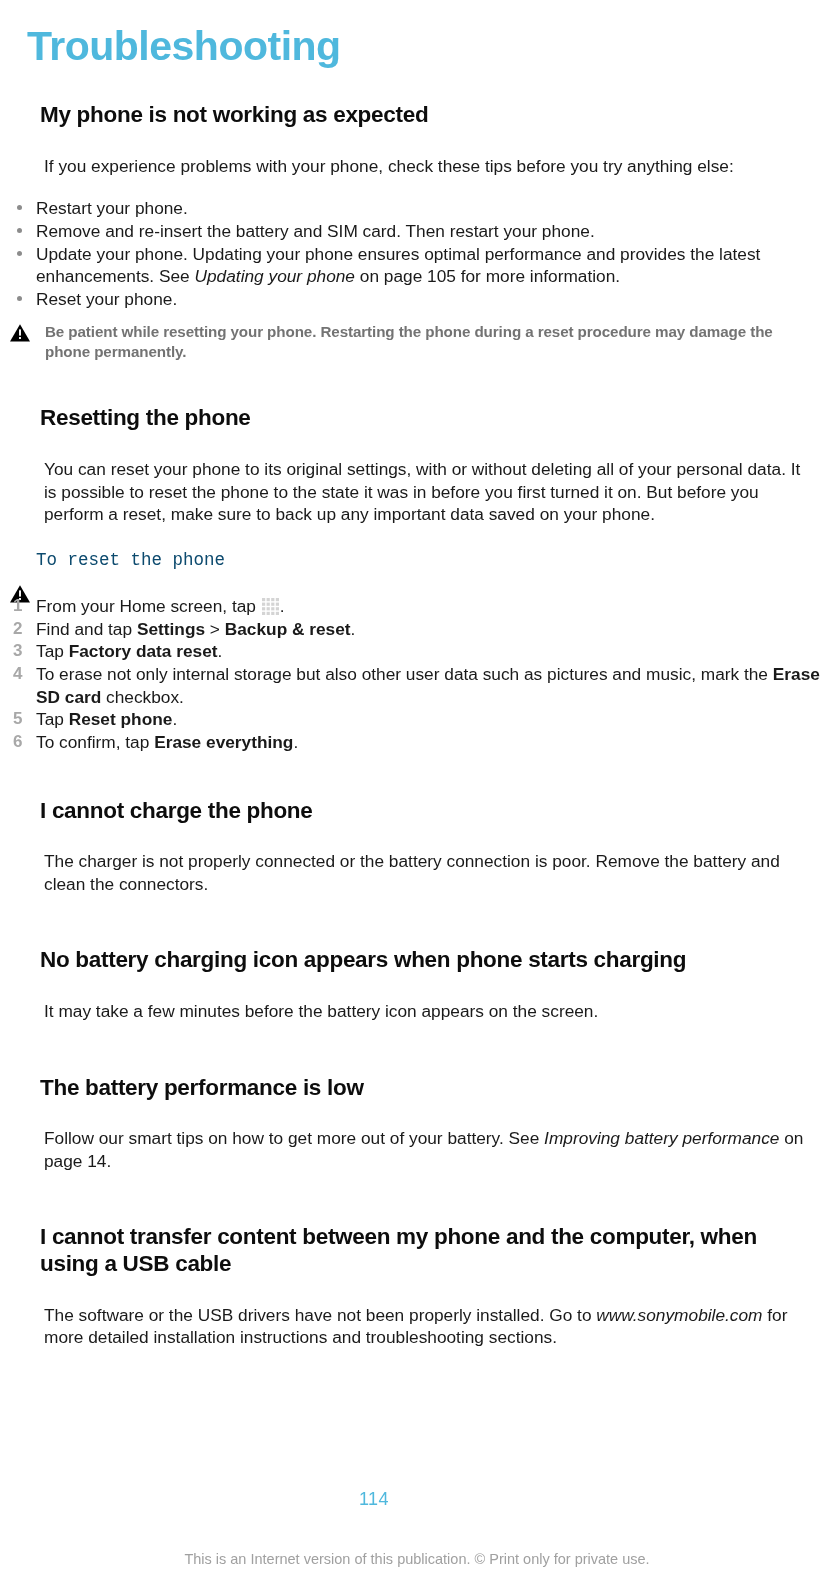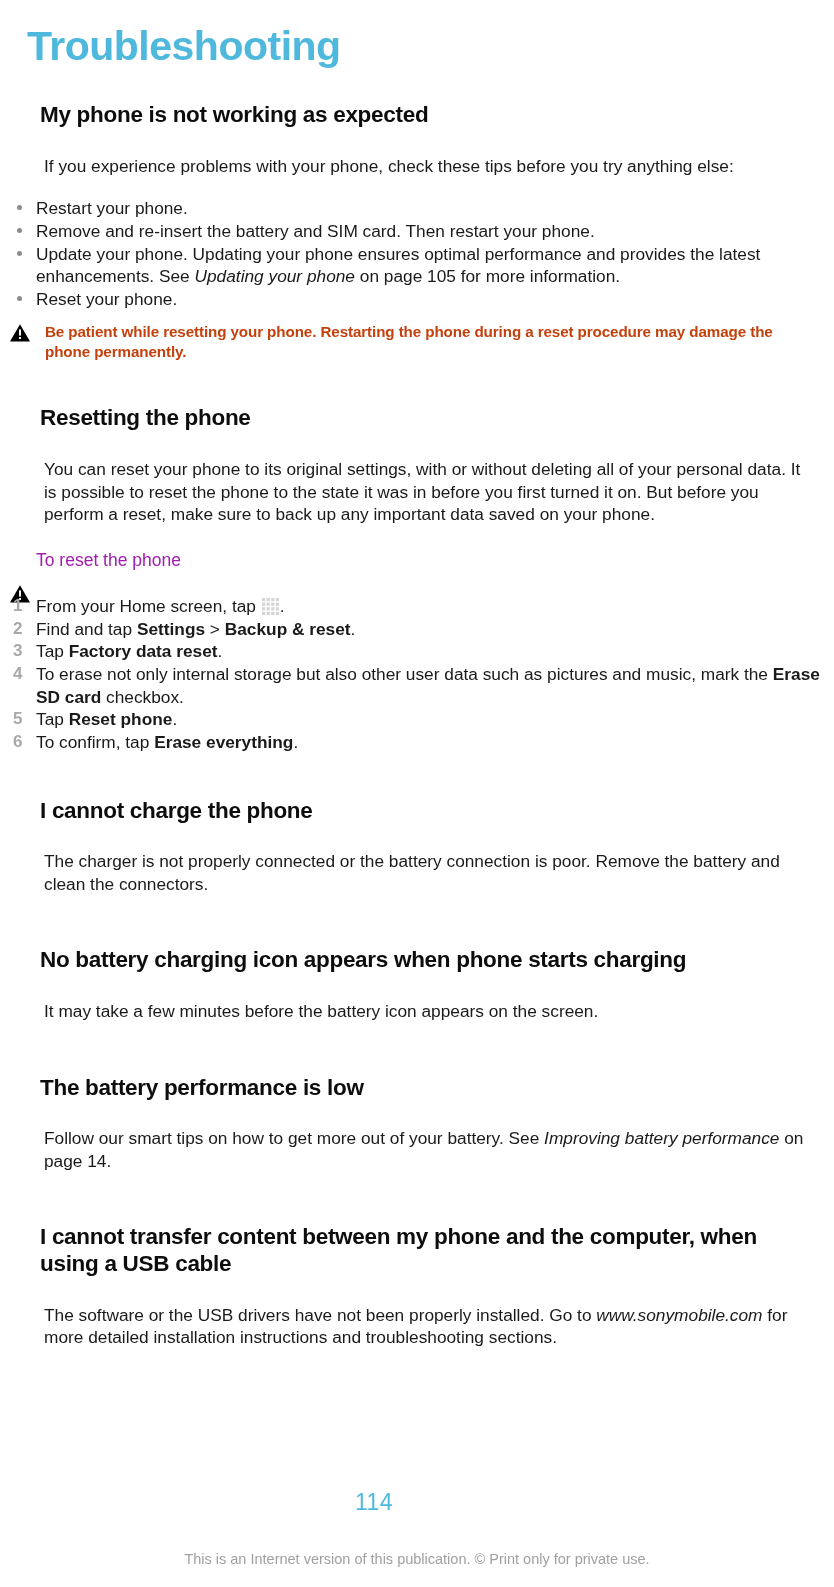--- a/index.html
+++ b/index.html
@@ -51,22 +51,23 @@
     letter-spacing: -0.3px;
     line-height: 1.18;
     color: #0d0d0d;
   }
 
   h3.sub-head {
     margin: 0;
     padding: 0 10px 0 36px;
     font-size: 17.5px;
     font-weight: normal;
-    color: #a21caf;
+    color: #0c4a6e;
     line-height: 1.2;
+    font-family: Liberation Mono, monospace;
   }
 
   p.body-text {
     margin: 8px;
     padding: 0 10px 0 36px;
     font-size: 17.3px;
     line-height: 1.31;
     color: #1a1a1a;
   }
 
@@ -121,21 +122,21 @@
     color: #a8a8a8;
   }
 
   
   .note {
     position: relative;
     padding: 0 24px 0 45px;
     font-size: 15.2px;
     font-weight: bold;
     line-height: 1.28;
-    color: #c2410c;
+    color: #737373;
     letter-spacing: -0.1px;
   }
   .note .warn-icon {
     position: absolute;
     left: 9px;
     top: 1px;
     width: 22px;
     height: 20px;
   }
 
@@ -152,21 +153,21 @@
     margin: 0 1px;
   }
 
   
   .page-number {
     position: absolute;
     left: 0;
     top: 1489px;
     width: 748px;
     text-align: center;
-    font-size: 23px;
+    font-size: 18px;
     color: #4fb8dd;
     letter-spacing: 0.5px;
   }
   .footer-note {
     position: absolute;
     left: 0;
     top: 1551px;
     width: 834px;
     text-align: center;
     font-size: 14.5px;

